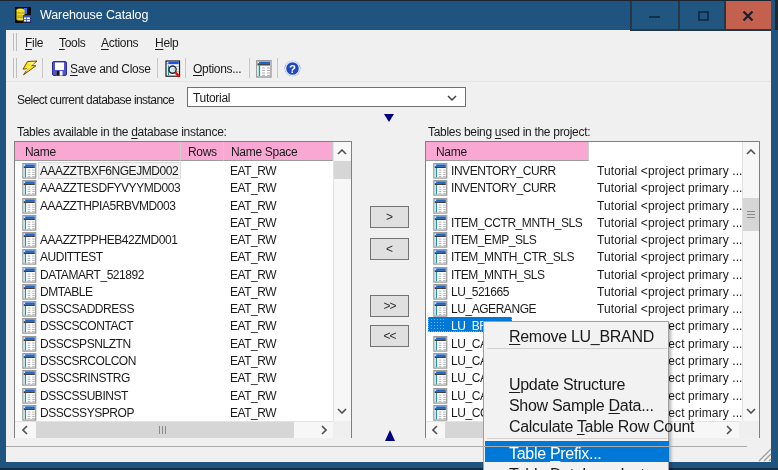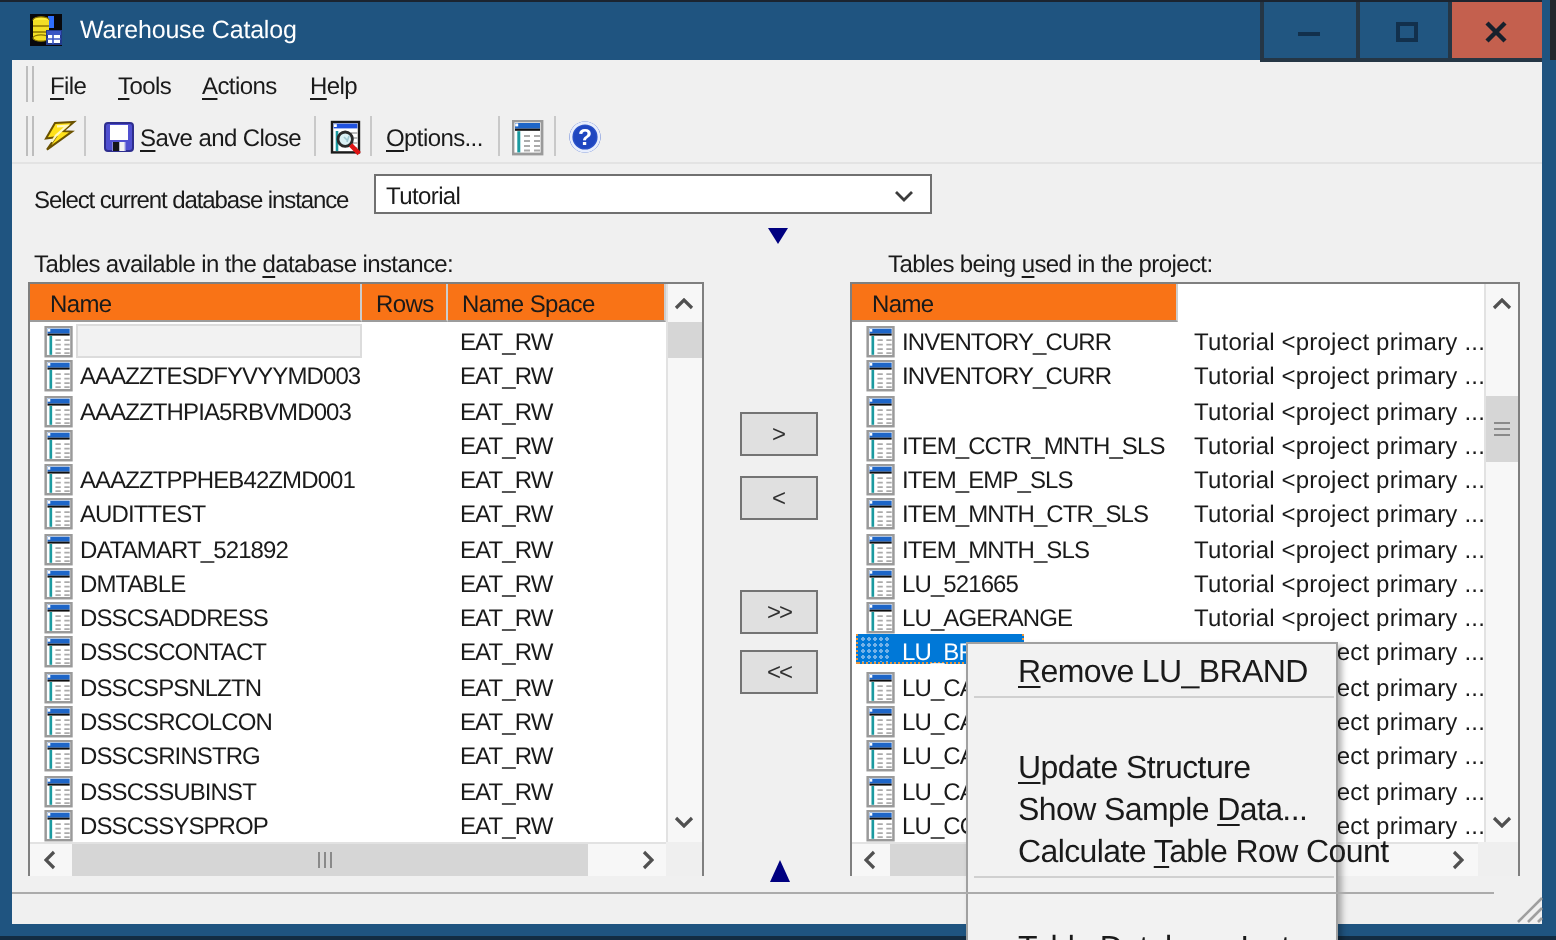--- a/index.html
+++ b/index.html
@@ -29,21 +29,21 @@
 #combo span{position:absolute;left:5px;top:3px;font-size:12px;letter-spacing:-.3px}
 
 #tri-d{left:384px;top:114px;width:0;height:0;border-left:5px solid transparent;border-right:5px solid transparent;border-top:8px solid #000080}
 #tri-u{left:385px;top:430px;width:0;height:0;border-left:5px solid transparent;border-right:5px solid transparent;border-bottom:11px solid #000080}
 
 .lbl{font-size:12px;letter-spacing:-.3px;top:125px}
 
 .lv{top:141px;height:297px;background:#fff;border:1px solid #7f7f7f}
 #lv1{left:14px;width:338px}
 #lv2{left:425px;width:335px}
-.hd{top:0;height:19px;background:#f97316;border-right:1px solid #cdcdcd;border-bottom:1px solid #9c9c9c}
+.hd{top:0;height:19px;background:#f9a8d4;border-right:1px solid #cdcdcd;border-bottom:1px solid #9c9c9c}
 .hd span{position:absolute;top:3px;font-size:12px;letter-spacing:-.3px;white-space:nowrap}
 .row{height:18px;font-size:12px;letter-spacing:-.45px;white-space:nowrap;overflow:hidden}
 .row .nm{position:absolute;left:25px;top:2px}
 .row .c2{position:absolute;top:2px}
 #lv2 .c2{letter-spacing:.1px}
 .ti{position:absolute;left:7px;top:1px}
 .thumb{background:#d6d6d6}
 .chev{stroke:#505050;stroke-width:1.6;fill:none}
 
 .xfer{left:370px;width:39px;height:22px;background:#e0e0e0;border:1px solid #747474;text-align:center;font-size:12px;color:#303030;line-height:20px}
@@ -145,21 +145,21 @@
 <div class="a" id="combo">
     <span>Tutorial</span>
 <svg width="10" height="6" style="position:absolute;right:8px;top:7px" viewBox="0 0 10 6">
       <path d="M1 1 L5 5 L9 1" stroke="#3c3c3c" stroke-width="1.4" fill="none"></path>
     </svg>
 </div>
 <div class="a" id="tri-d"></div>
 <div class="a" id="tri-u"></div>
 
 <div class="a lbl" style="left:17px">Tables available in the <u>d</u>atabase instance:</div>
-<div class="a lbl" style="left:444px">Tables being <u>u</u>sed in the project:</div>
+<div class="a lbl" style="left:428px">Tables being <u>u</u>sed in the project:</div>
 
 <div class="a lv" id="lv1">
 <div class="a hd" style="left:0;width:166px">
       <span style="left:10px">Name</span>
     </div>
 <div class="a hd" style="left:166px;width:43px">
       <span style="left:7px">Rows</span>
     </div>
 <div class="a hd" style="left:209px;width:109px">
       <span style="left:7px">Name Space</span>
@@ -167,20 +167,21 @@
 <div class="a row" style="left:0;top:20.0px;width:318px">
       <div style="position:absolute;left:23px;top:0px;width:143px;height:17px;background:#f2f2f2;border:1px solid #dcdcdc"></div>
       <svg class="ti" width="15" height="16" viewBox="0 0 16 18">
         <rect x=".5" y=".5" width="14.5" height="16.5" fill="#fff" stroke="#9a9a9a" stroke-width="1.4"></rect>
         <rect x="1.5" y="1.5" width="12.5" height="2.8" fill="#1e66c8"></rect>
         <rect x="1.6" y="1.7" width="1.5" height="1.5" fill="#fff"></rect>
         <rect x="1.5" y="4.3" width="12.5" height="1.1" fill="#101010"></rect>
         <path d="M3.4 5.6 v10.6" stroke="#1b9aa0" stroke-width="1.5"></path>
         <path d="M6 8 h3 M11 8 h3 M6 10.5 h3 M11 10.5 h3 M6 13 h3 M11 13 h3 M6 15.3 h3 M11 15.3 h3" stroke="#ababab" stroke-width="1"></path>
       </svg>
+      <span class="nm">AAAZZTBXF6NGEJMD002</span>
       <span class="c2" style="left:215px">EAT_RW</span>
     </div>
 <div class="a row" style="left:0;top:37.3px;width:318px">
       <svg class="ti" width="15" height="16" viewBox="0 0 16 18">
         <rect x=".5" y=".5" width="14.5" height="16.5" fill="#fff" stroke="#9a9a9a" stroke-width="1.4"></rect>
         <rect x="1.5" y="1.5" width="12.5" height="2.8" fill="#1e66c8"></rect>
         <rect x="1.6" y="1.7" width="1.5" height="1.5" fill="#fff"></rect>
         <rect x="1.5" y="4.3" width="12.5" height="1.1" fill="#101010"></rect>
         <path d="M3.4 5.6 v10.6" stroke="#1b9aa0" stroke-width="1.5"></path>
         <path d="M6 8 h3 M11 8 h3 M6 10.5 h3 M11 10.5 h3 M6 13 h3 M11 13 h3 M6 15.3 h3 M11 15.3 h3" stroke="#ababab" stroke-width="1"></path>
@@ -587,20 +588,23 @@
 <div class="me" style="top:71px">
       <span>Show Sample <u>D</u>ata...</span>
     </div>
 <div class="me" style="top:50px">
       <span><u>U</u>pdate Structure</span>
     </div>
 <div class="me" style="top:92px">
       <span>Calculate <u>T</u>able Row Count</span>
     </div>
 <div class="msep" style="top:116px"></div>
+<div class="me hil" style="top:119px">
+      <span>Table <u>P</u>refix...</span>
+    </div>
 <div class="me" style="top:140px">
       <span>Table Data<u>b</u>ase Instances</span>
     </div>
 </div>
 
 <div class="a" id="stline"></div>
 <svg class="a" width="16" height="16" style="left:756px;top:446px" viewBox="0 0 16 16">
 <path d="M15 3 L3 15 M15 8 L8 15 M15 13 L13 15" stroke="#9f9f9f" stroke-width="1.3"></path>
 </svg>
 

